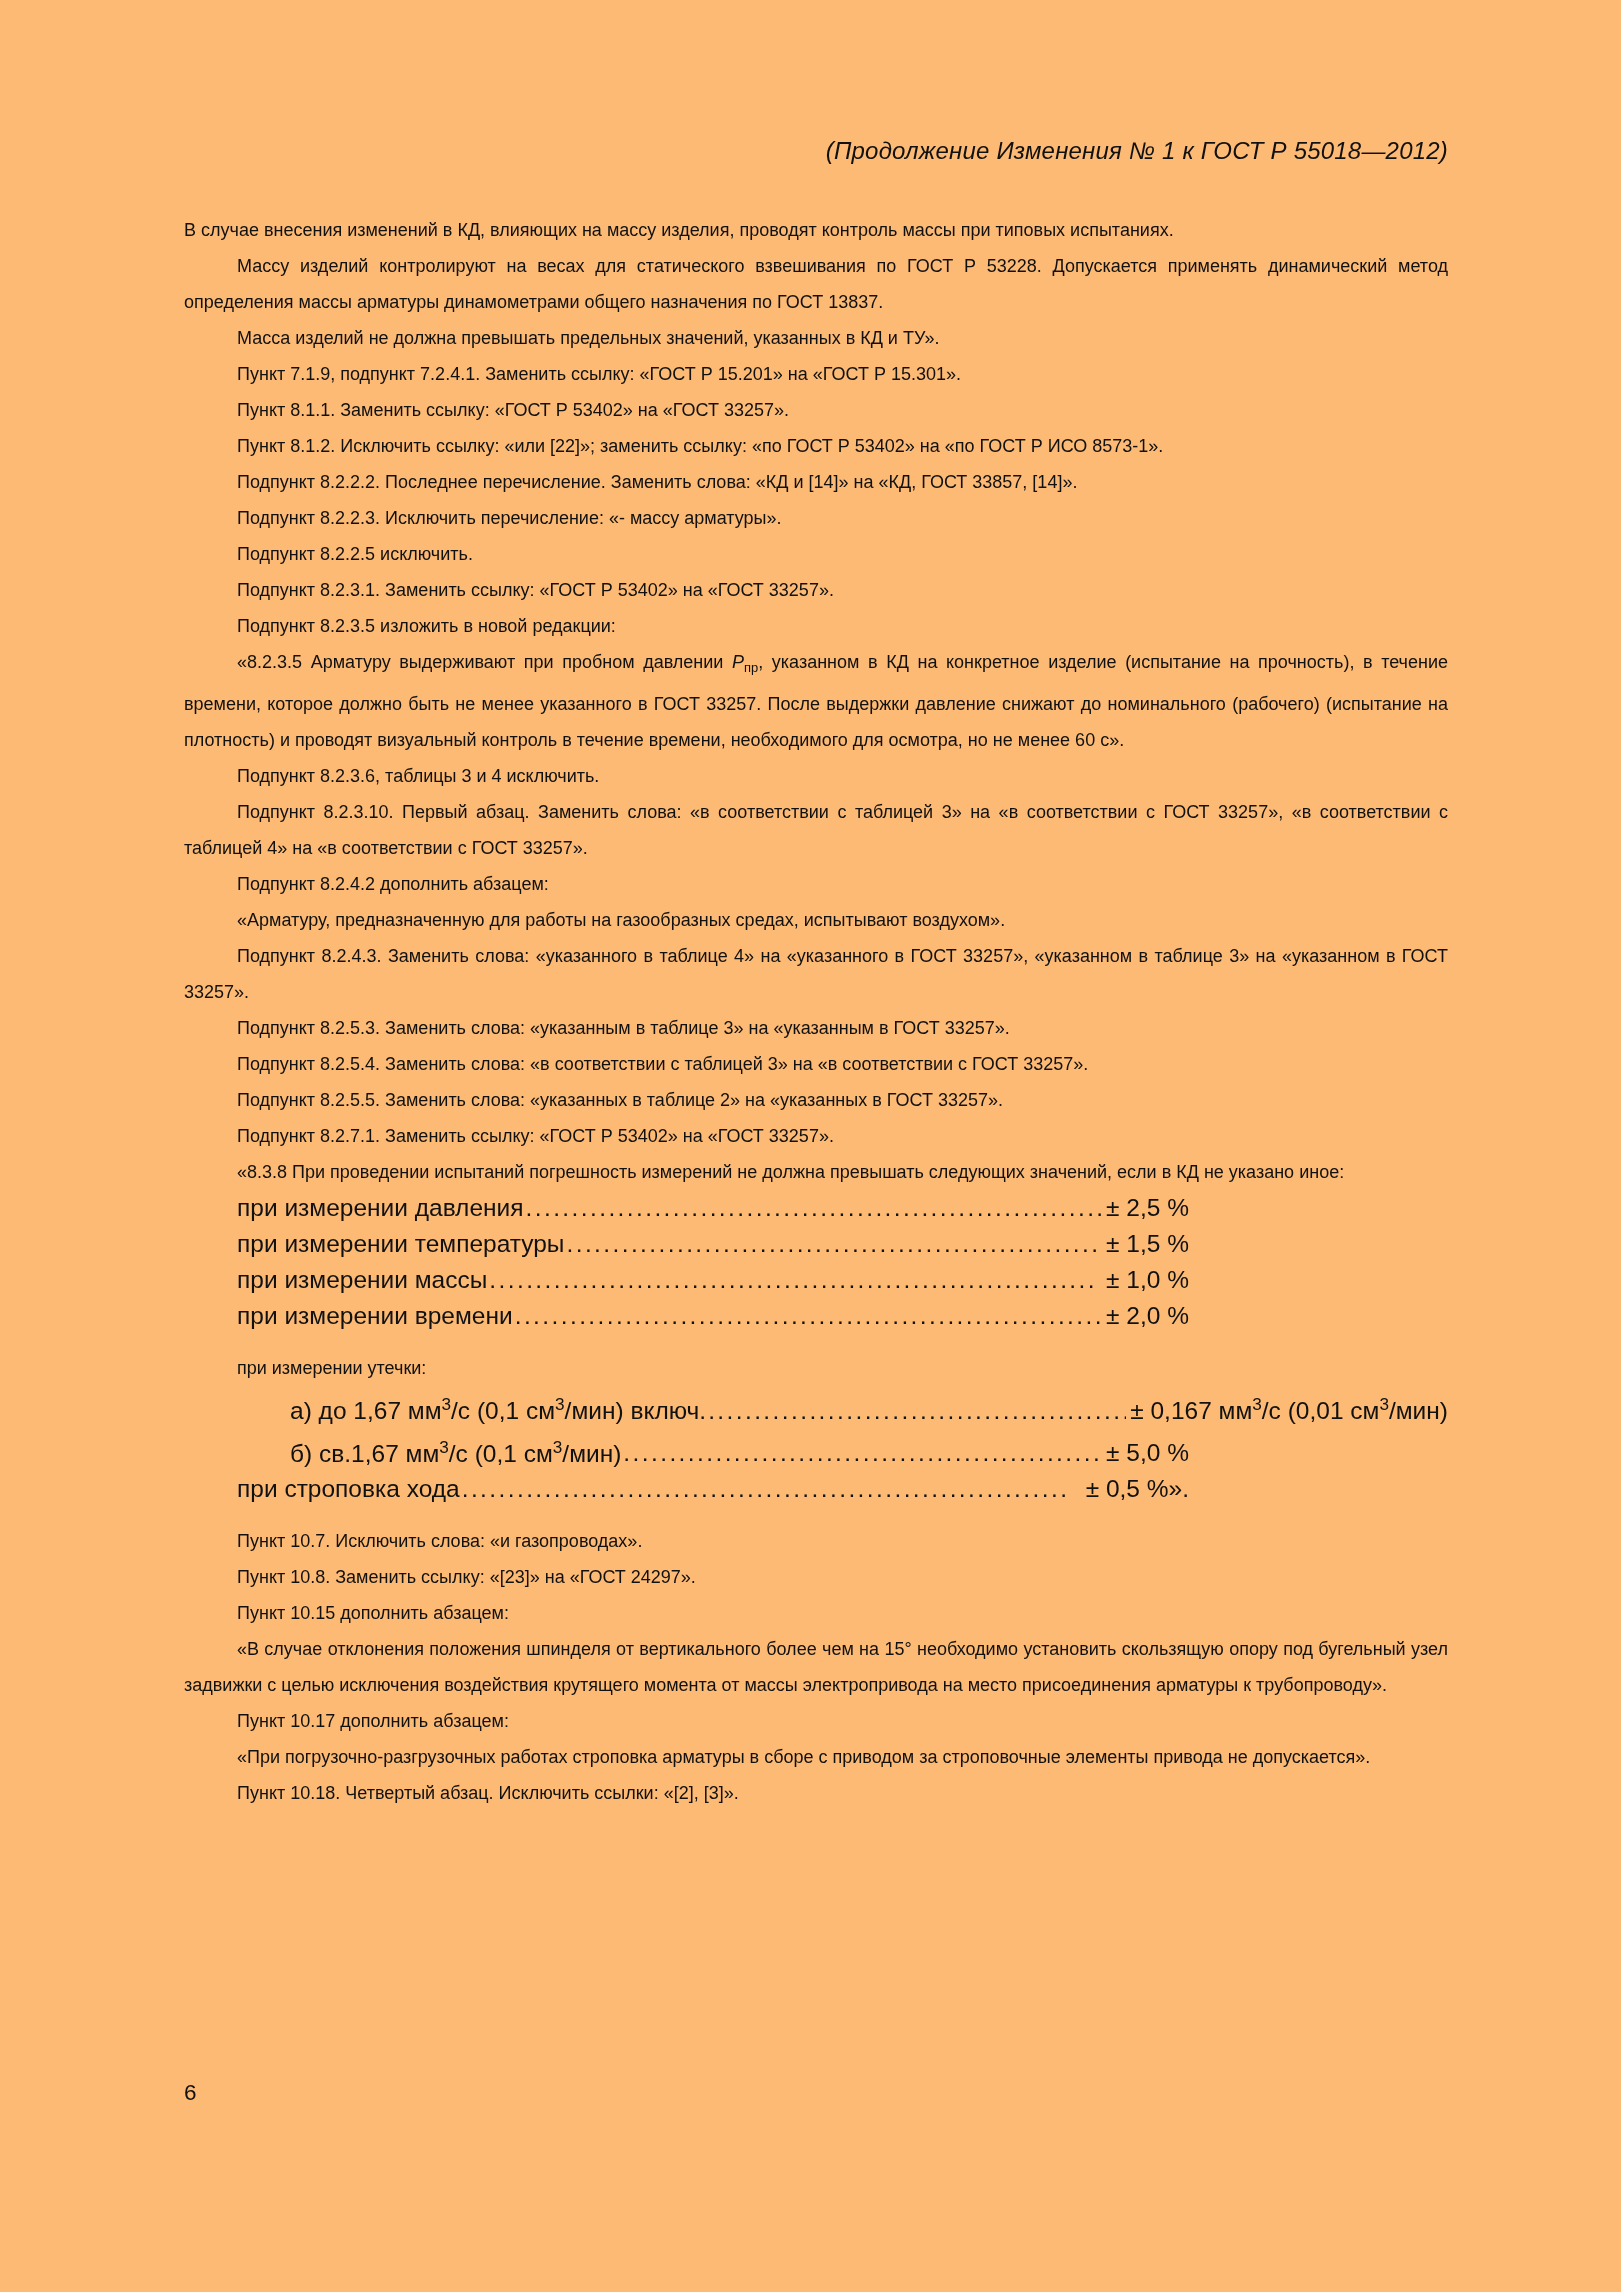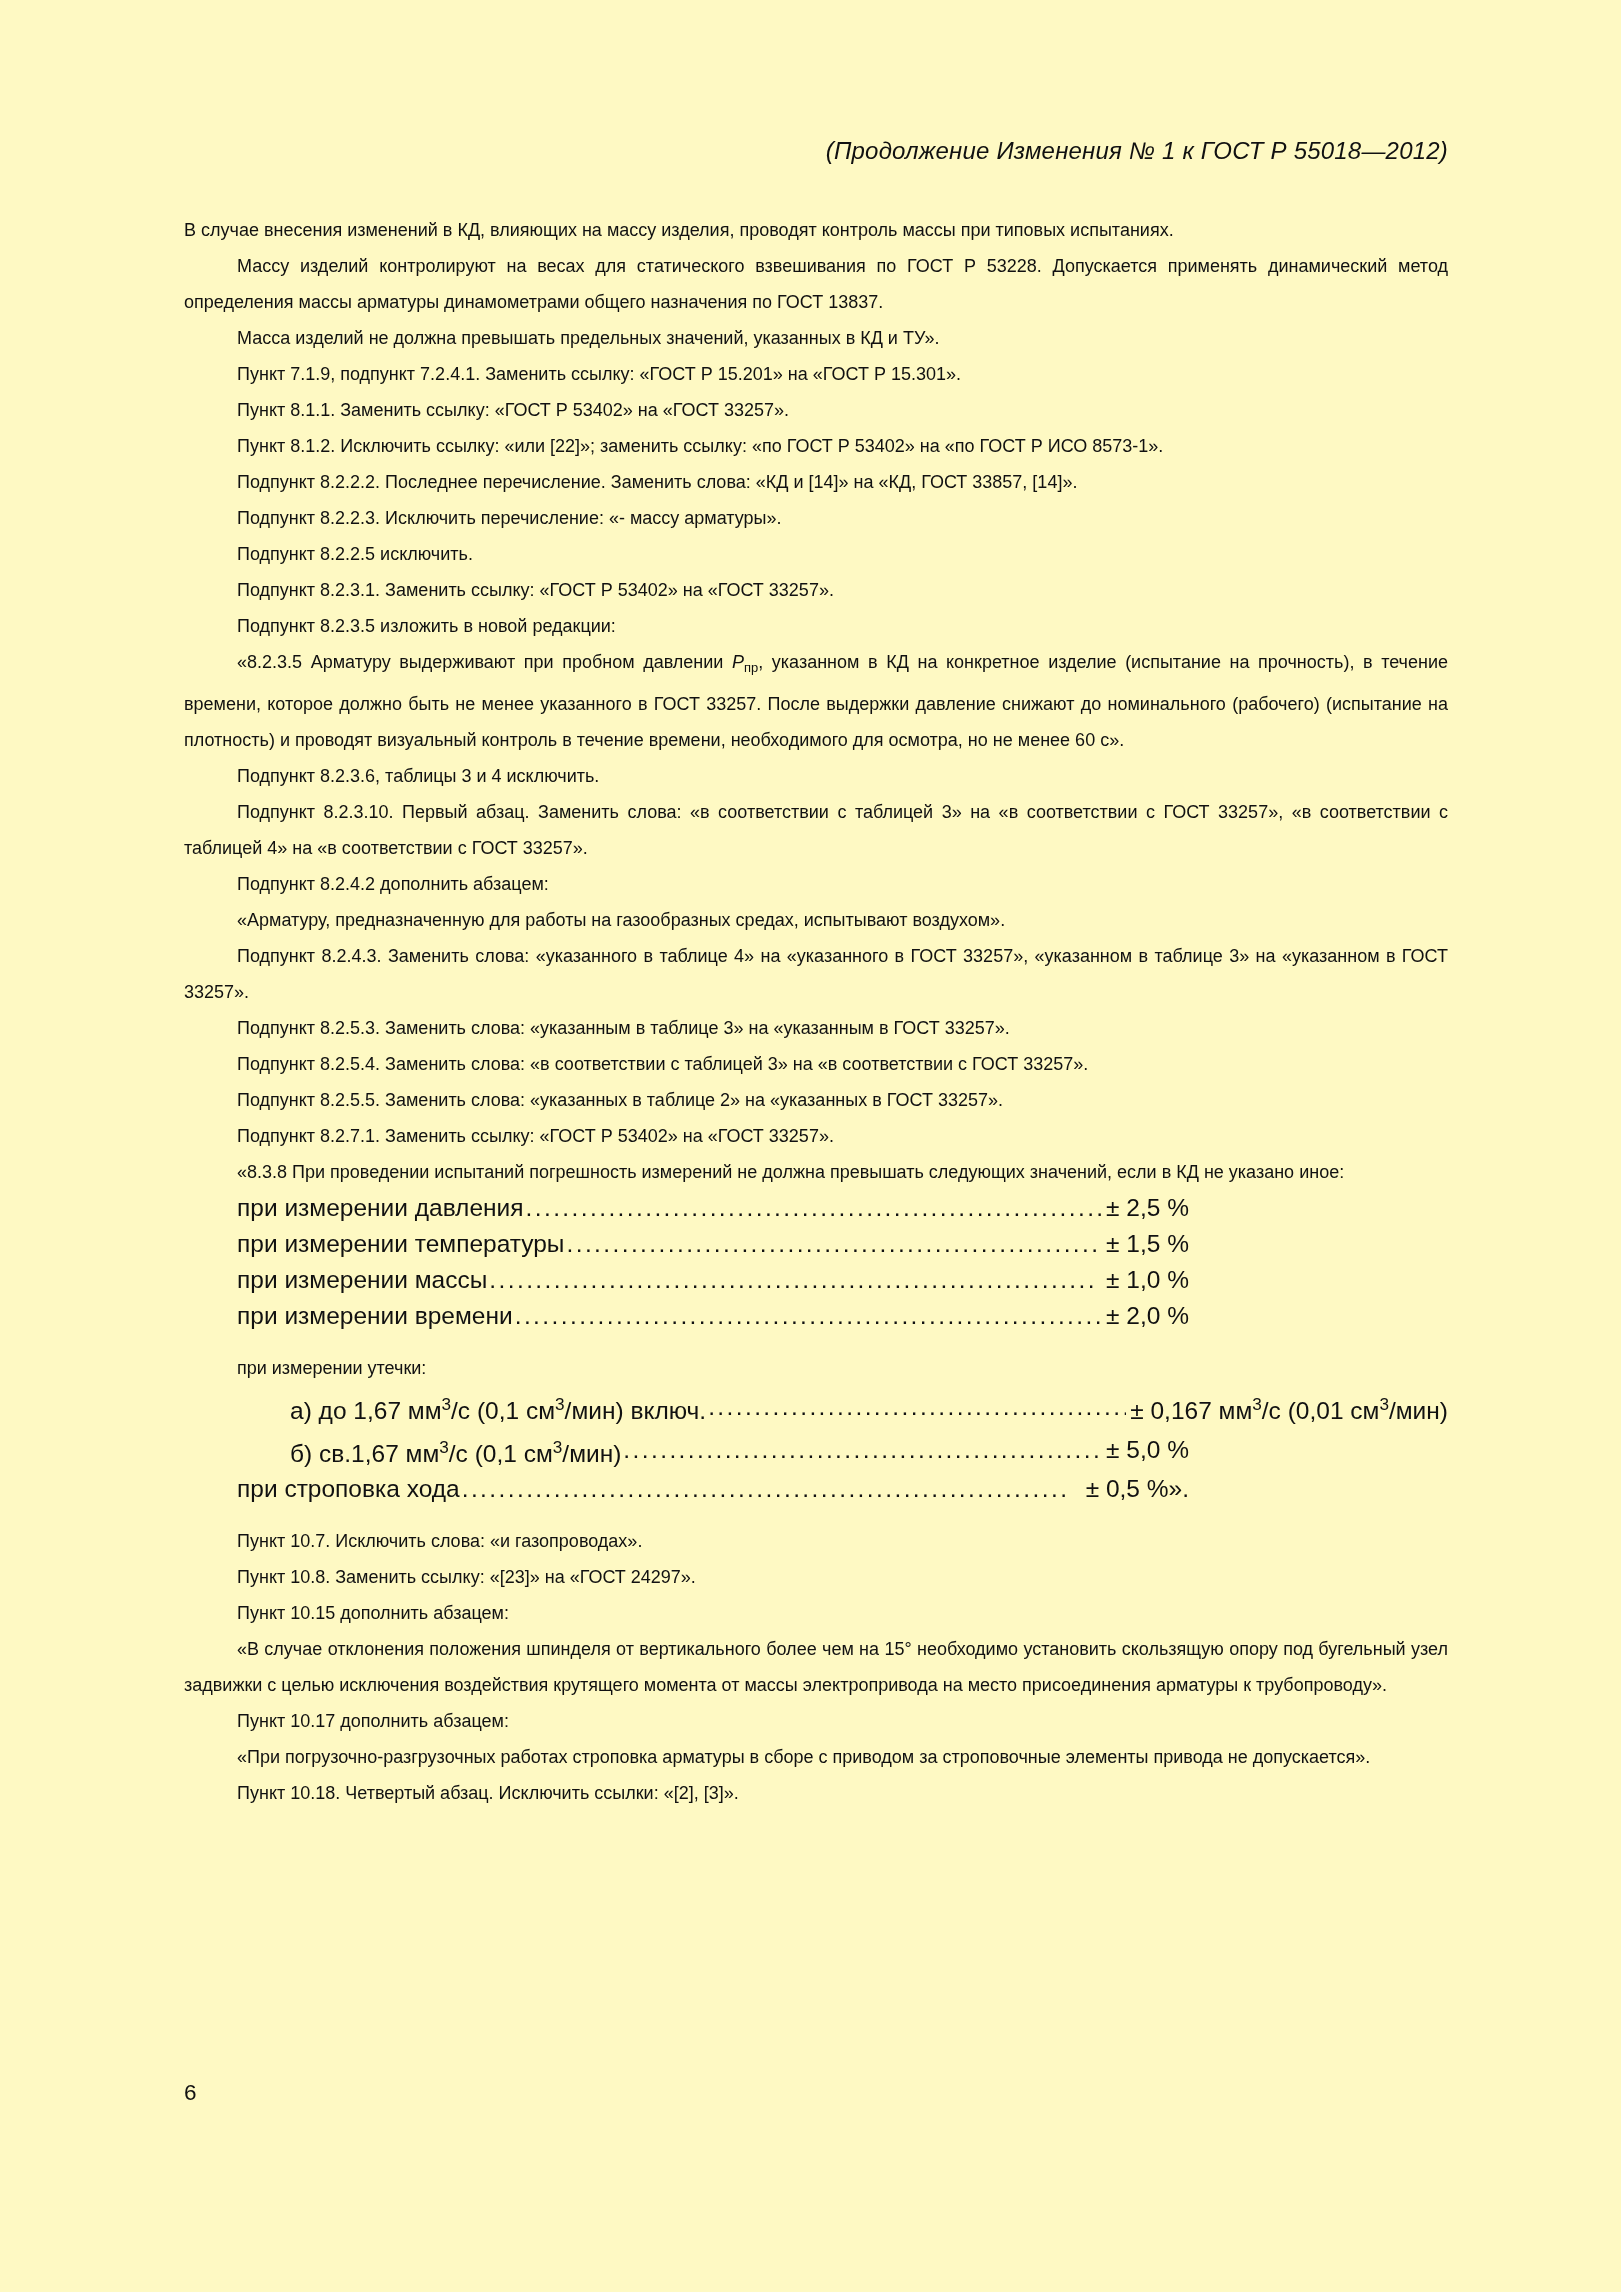--- a/index.html
+++ b/index.html
@@ -9,21 +9,21 @@
   }
   body {
     font-family: "Liberation Sans", sans-serif;
     color: #1a1a1a;
   }
   .page {
     position: relative;
     width: 1621px;
     height: 2293px;
     margin: 0 auto;
-    background: #fef9c3;
+    background: #fdba74;
     box-sizing: border-box;
     overflow: hidden;
   }
   .content {
     position: absolute;
     left: 184px;
     top: 137px;
     width: 1264px;
   }
   .header-line {
@@ -62,21 +62,21 @@
   i.var {
     font-style: italic;
   }
   
   .meas-list {
     margin: 0;
     padding: 0;
   }
   .meas-row {
     display: flex;
-    align-items: center;
+    align-items: flex-end;
     font-size: 24.5px;
     line-height: 36px;
     color: #111;
     white-space: nowrap;
   }
   .meas-row .lead {
     padding-left: 53px;
   }
   .meas-row .lead.sub {
     padding-left: 106px;

